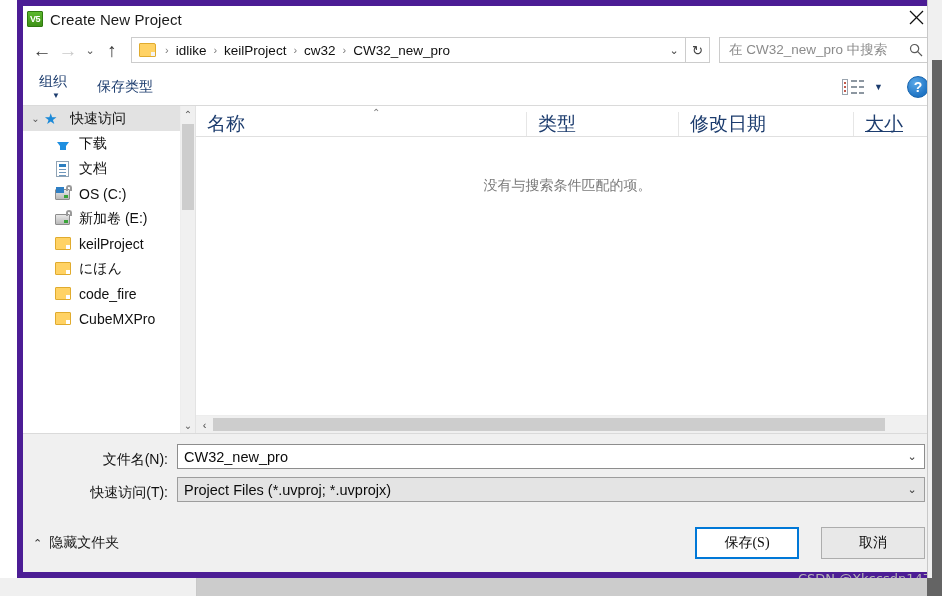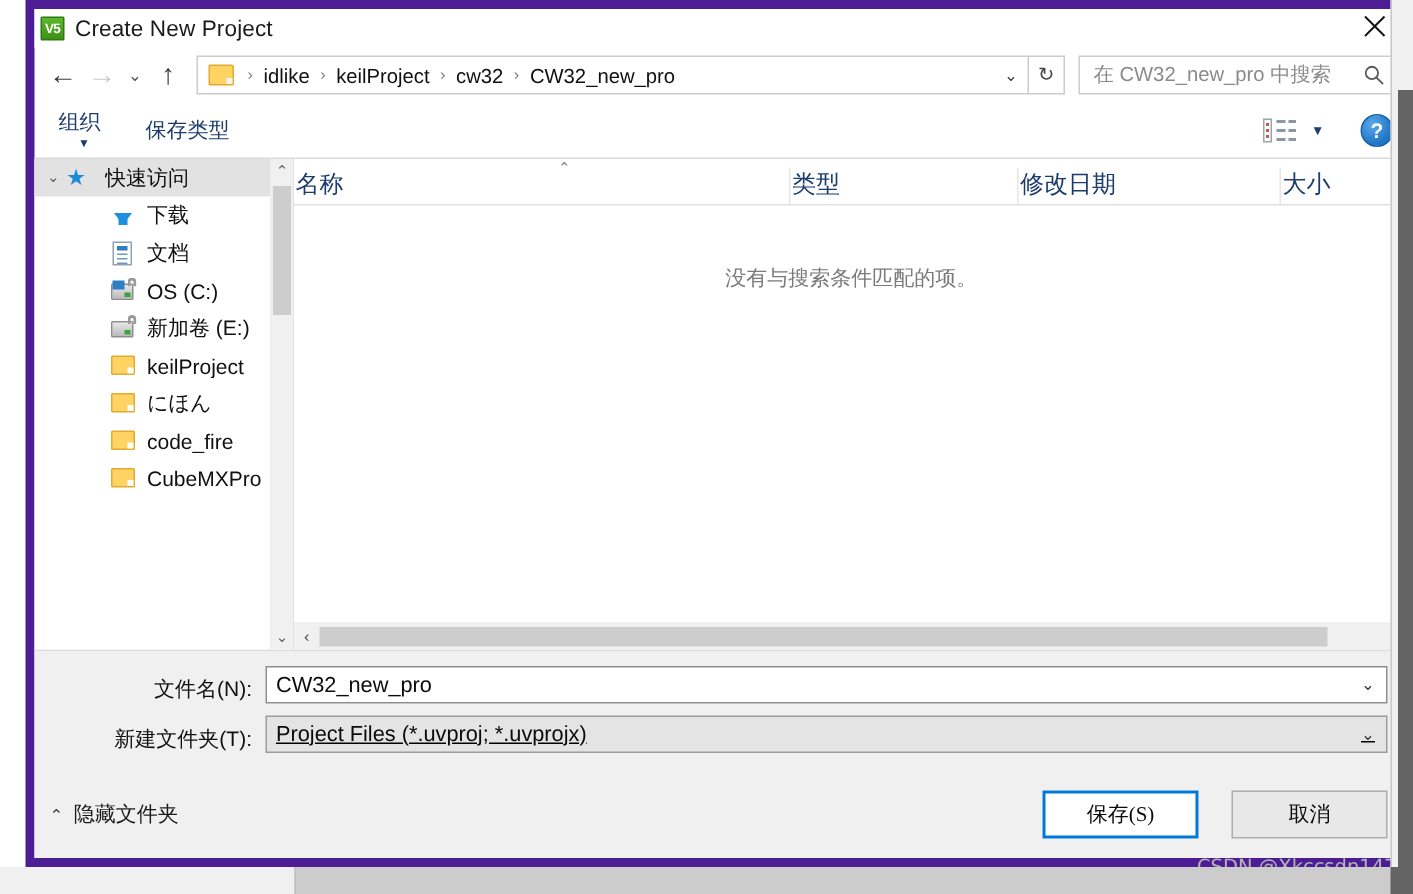--- a/index.html
+++ b/index.html
@@ -301,21 +301,20 @@
   }
   .tree-row {
     height: 25px;
     display: flex;
     align-items: center;
     padding-right: 6px;
     box-sizing: border-box;
     font-size: 14px;
     color: #101010;
     white-space: nowrap;
-    padding-left: 19px;
   }
   .tree-row.header {
     background: #e2e2e2;
     padding-left: 4px;
   }
   .tree-expander {
     width: 17px;
     text-align: center;
     font-size: 10px;
     color: #5a5a5a;
@@ -451,23 +450,23 @@
     height: 31px;
     min-height: 31px;
     display: flex;
     align-items: center;
     border-bottom: 1px solid #e0e0e0;
     box-sizing: border-box;
     position: relative;
     padding-top: 5px;
   }
   .colhdr {
-    font-size: 16px;
+    font-size: 19px;
     color: #1c3c6e;
-    padding-left: 1px;
+    padding-left: 11px;
     box-sizing: border-box;
     height: 24px;
     line-height: 24px;
     border-left: 1px solid #e6e6e6;
     white-space: nowrap;
   }
   .colhdr:first-child { border-left: none; }
   #sort-caret {
     position: absolute;
     left: 176px; top: 1px;
@@ -535,21 +534,21 @@
   .combo {
     flex: 1 1 auto;
     height: 25px;
     border: 1px solid #8d8d8d;
     box-sizing: border-box;
     display: flex;
     align-items: center;
     min-width: 0;
   }
   .combo.white { background: #ffffff; }
-  .combo.grey { background: #e4e4e4; border-color: #9d9d9d; text-decoration: underline; }
+  .combo.grey { background: #e4e4e4; border-color: #9d9d9d; }
   .combo-val {
     flex: 1 1 auto;
     padding-left: 6px;
     font-size: 14.5px;
     color: #0b0b0b;
     white-space: nowrap;
     overflow: hidden;
   }
   .combo-arrow {
     width: 24px;
@@ -780,21 +779,21 @@
         <div id="sb-thumb"></div>
         <div class="sb-arrow bottom">⌄</div>
       </div>
     </div>
 
     <div id="filepane">
       <div id="colheaders">
         <div class="colhdr" style="width:330px;flex:0 0 330px;">名称</div>
         <div class="colhdr" style="width:152px;flex:0 0 152px;">类型</div>
         <div class="colhdr" style="width:175px;flex:0 0 175px;">修改日期</div>
-        <div class="colhdr" style="width:90px;flex:0 0 90px;">大小</div>
+        <div class="colhdr" style="width:90px;flex:0 0 90px;text-decoration:underline;">大小</div>
         <div id="sort-caret">⌃</div>
       </div>
 
       <div id="empty-msg">没有与搜索条件匹配的项。</div>
 
       <div id="hscroll">
         <div class="h-arrow">‹</div>
         <div id="h-track">
           <div id="h-thumb"></div>
         </div>
@@ -805,21 +804,21 @@
 
   <div id="form">
     <div class="form-row">
       <div class="form-label">文件名(N):</div>
       <div class="combo white">
         <div class="combo-val">CW32_new_pro</div>
         <div class="combo-arrow">⌄</div>
       </div>
     </div>
     <div class="form-row">
-      <div class="form-label">新建文件夹(T):</div>
+      <div class="form-label">快速访问(T):</div>
       <div class="combo grey">
         <div class="combo-val">Project Files (*.uvproj; *.uvprojx)</div>
         <div class="combo-arrow">⌄</div>
       </div>
     </div>
   </div>
 
   <div id="footer">
     <div id="hide-folders">
       <span id="hide-caret">⌃</span>

